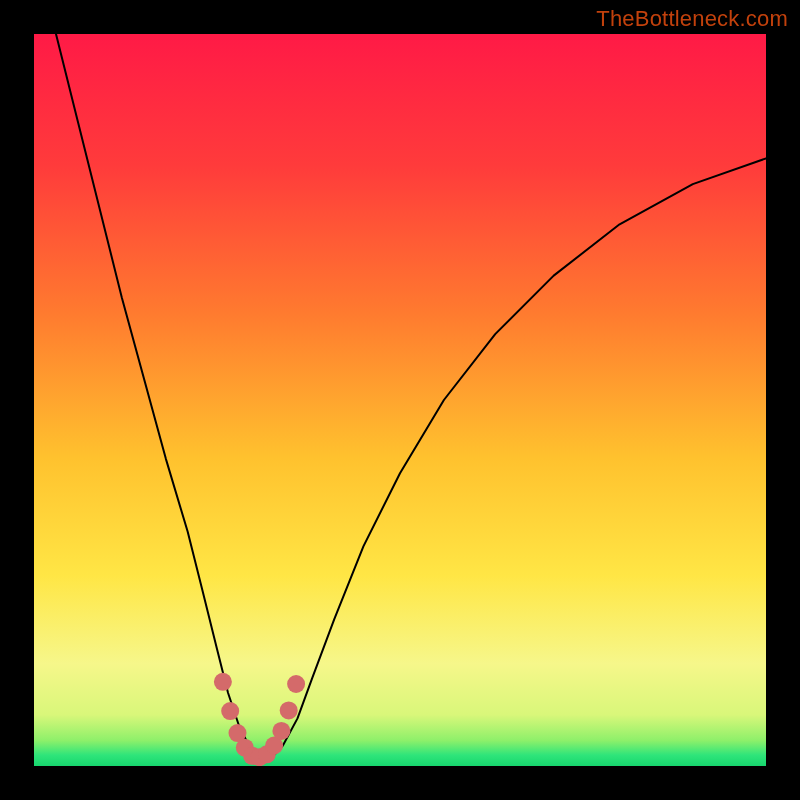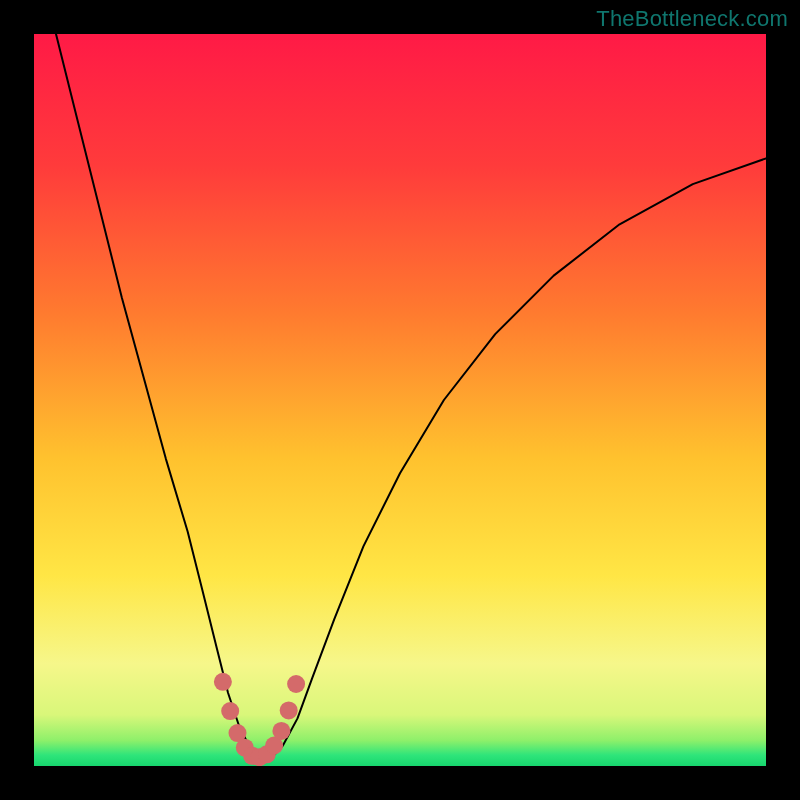--- a/index.html
+++ b/index.html
@@ -32,21 +32,21 @@
     inset: 0;
   }
   .curve-layer {
     position: absolute;
     inset: 0;
   }
   .watermark {
     position: absolute;
     top: 6px;
     right: 12px;
-    color: #0f766e;
+    color: #c2410c;
     font-size: 22px;
     letter-spacing: 0.2px;
   }
 </style>
 </head>
 <body>
 
 <div class="frame">
   <div class="plot">
     <svg class="gradient" viewBox="0 0 732 732" preserveAspectRatio="none">

